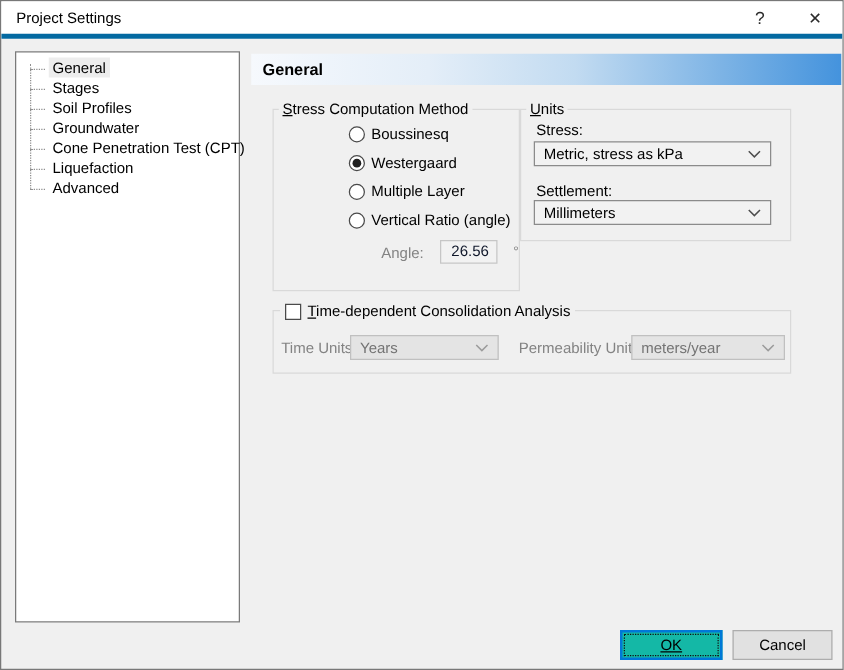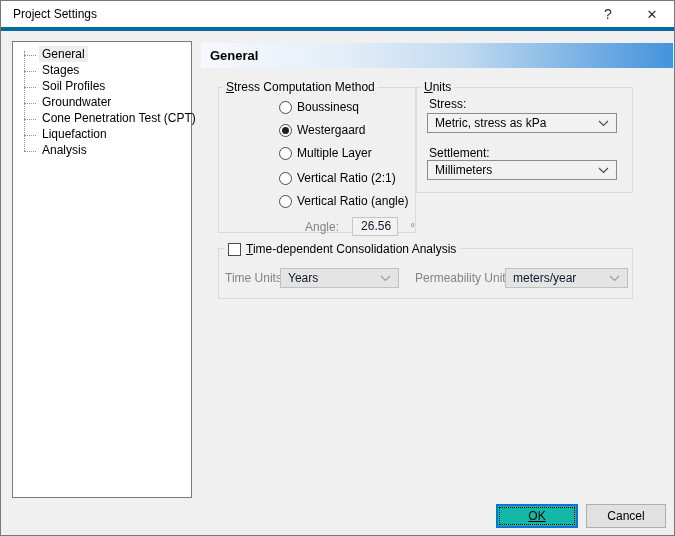--- a/index.html
+++ b/index.html
@@ -69,21 +69,21 @@
     width:51px; height:19px; border:1px solid #c6c6c6; background:#f2f2f2;
     color:#0f172a; line-height:17px; padding-left:8px;
   }
   .degree { color:#7f7f7f; font-size:11px; }
   
   .combo {
     position:absolute; height:20px; background:#f2f2f2; border:1px solid #8b8b8b;
     display:flex; align-items:center; padding:0 7px; cursor:default;
   }
   .combo .txt { flex:1; white-space:nowrap; overflow:hidden; }
-  .combo.disabled { background:#e4e4e4; border-color:#c0c0c0; color:#0f172a; }
+  .combo.disabled { background:#e4e4e4; border-color:#c0c0c0; color:#737373; }
   .field-label { position:absolute; white-space:nowrap; }
   .field-label.dis { color:#838383; }
   
   .checkbox-row {
     position:absolute; top:-8px; left:5px; height:16px; background:#f0f0f0;
     padding:0 4px; display:flex; align-items:center; gap:5px; cursor:default;
   }
   .checkbox { width:13px; height:13px; border:1px solid #4a4a4a; background:#fff; flex:none; }
   
   .btn {
@@ -114,44 +114,40 @@
 
   <div class="tree-panel">
     <ul class="tree">
       <span class="tree-vline"></span>
       <li class="tree-item"><span class="tree-label sel">General</span></li>
       <li class="tree-item"><span class="tree-label">Stages</span></li>
       <li class="tree-item"><span class="tree-label">Soil Profiles</span></li>
       <li class="tree-item"><span class="tree-label">Groundwater</span></li>
       <li class="tree-item"><span class="tree-label">Cone Penetration Test (CPT)</span></li>
       <li class="tree-item"><span class="tree-label">Liquefaction</span></li>
-      <li class="tree-item"><span class="tree-label">Analysis</span></li>
+      <li class="tree-item"><span class="tree-label">Advanced</span></li>
     </ul>
   </div>
 
   <div class="header-band">General</div>
 
   <div class="group" id="group-stress">
     <span class="group-label"><u>S</u>tress Computation Method</span>
     <div class="radio-rows">
       <div class="radio-row">
         <span class="radio"></span>
         <span>Boussinesq</span>
       </div>
       <div class="radio-row">
         <span class="radio checked"></span>
         <span>Westergaard</span>
       </div>
       <div class="radio-row">
         <span class="radio"></span>
         <span>Multiple Layer</span>
-      </div>
-      <div class="radio-row gap">
-        <span class="radio"></span>
-        <span>Vertical Ratio (2:1)</span>
       </div>
       <div class="radio-row">
         <span class="radio"></span>
         <span>Vertical Ratio (angle)</span>
       </div>
       <div class="angle-row">
         <span>Angle:</span>
         <span class="angle-field">26.56</span>
         <span class="degree">°</span>
       </div>

